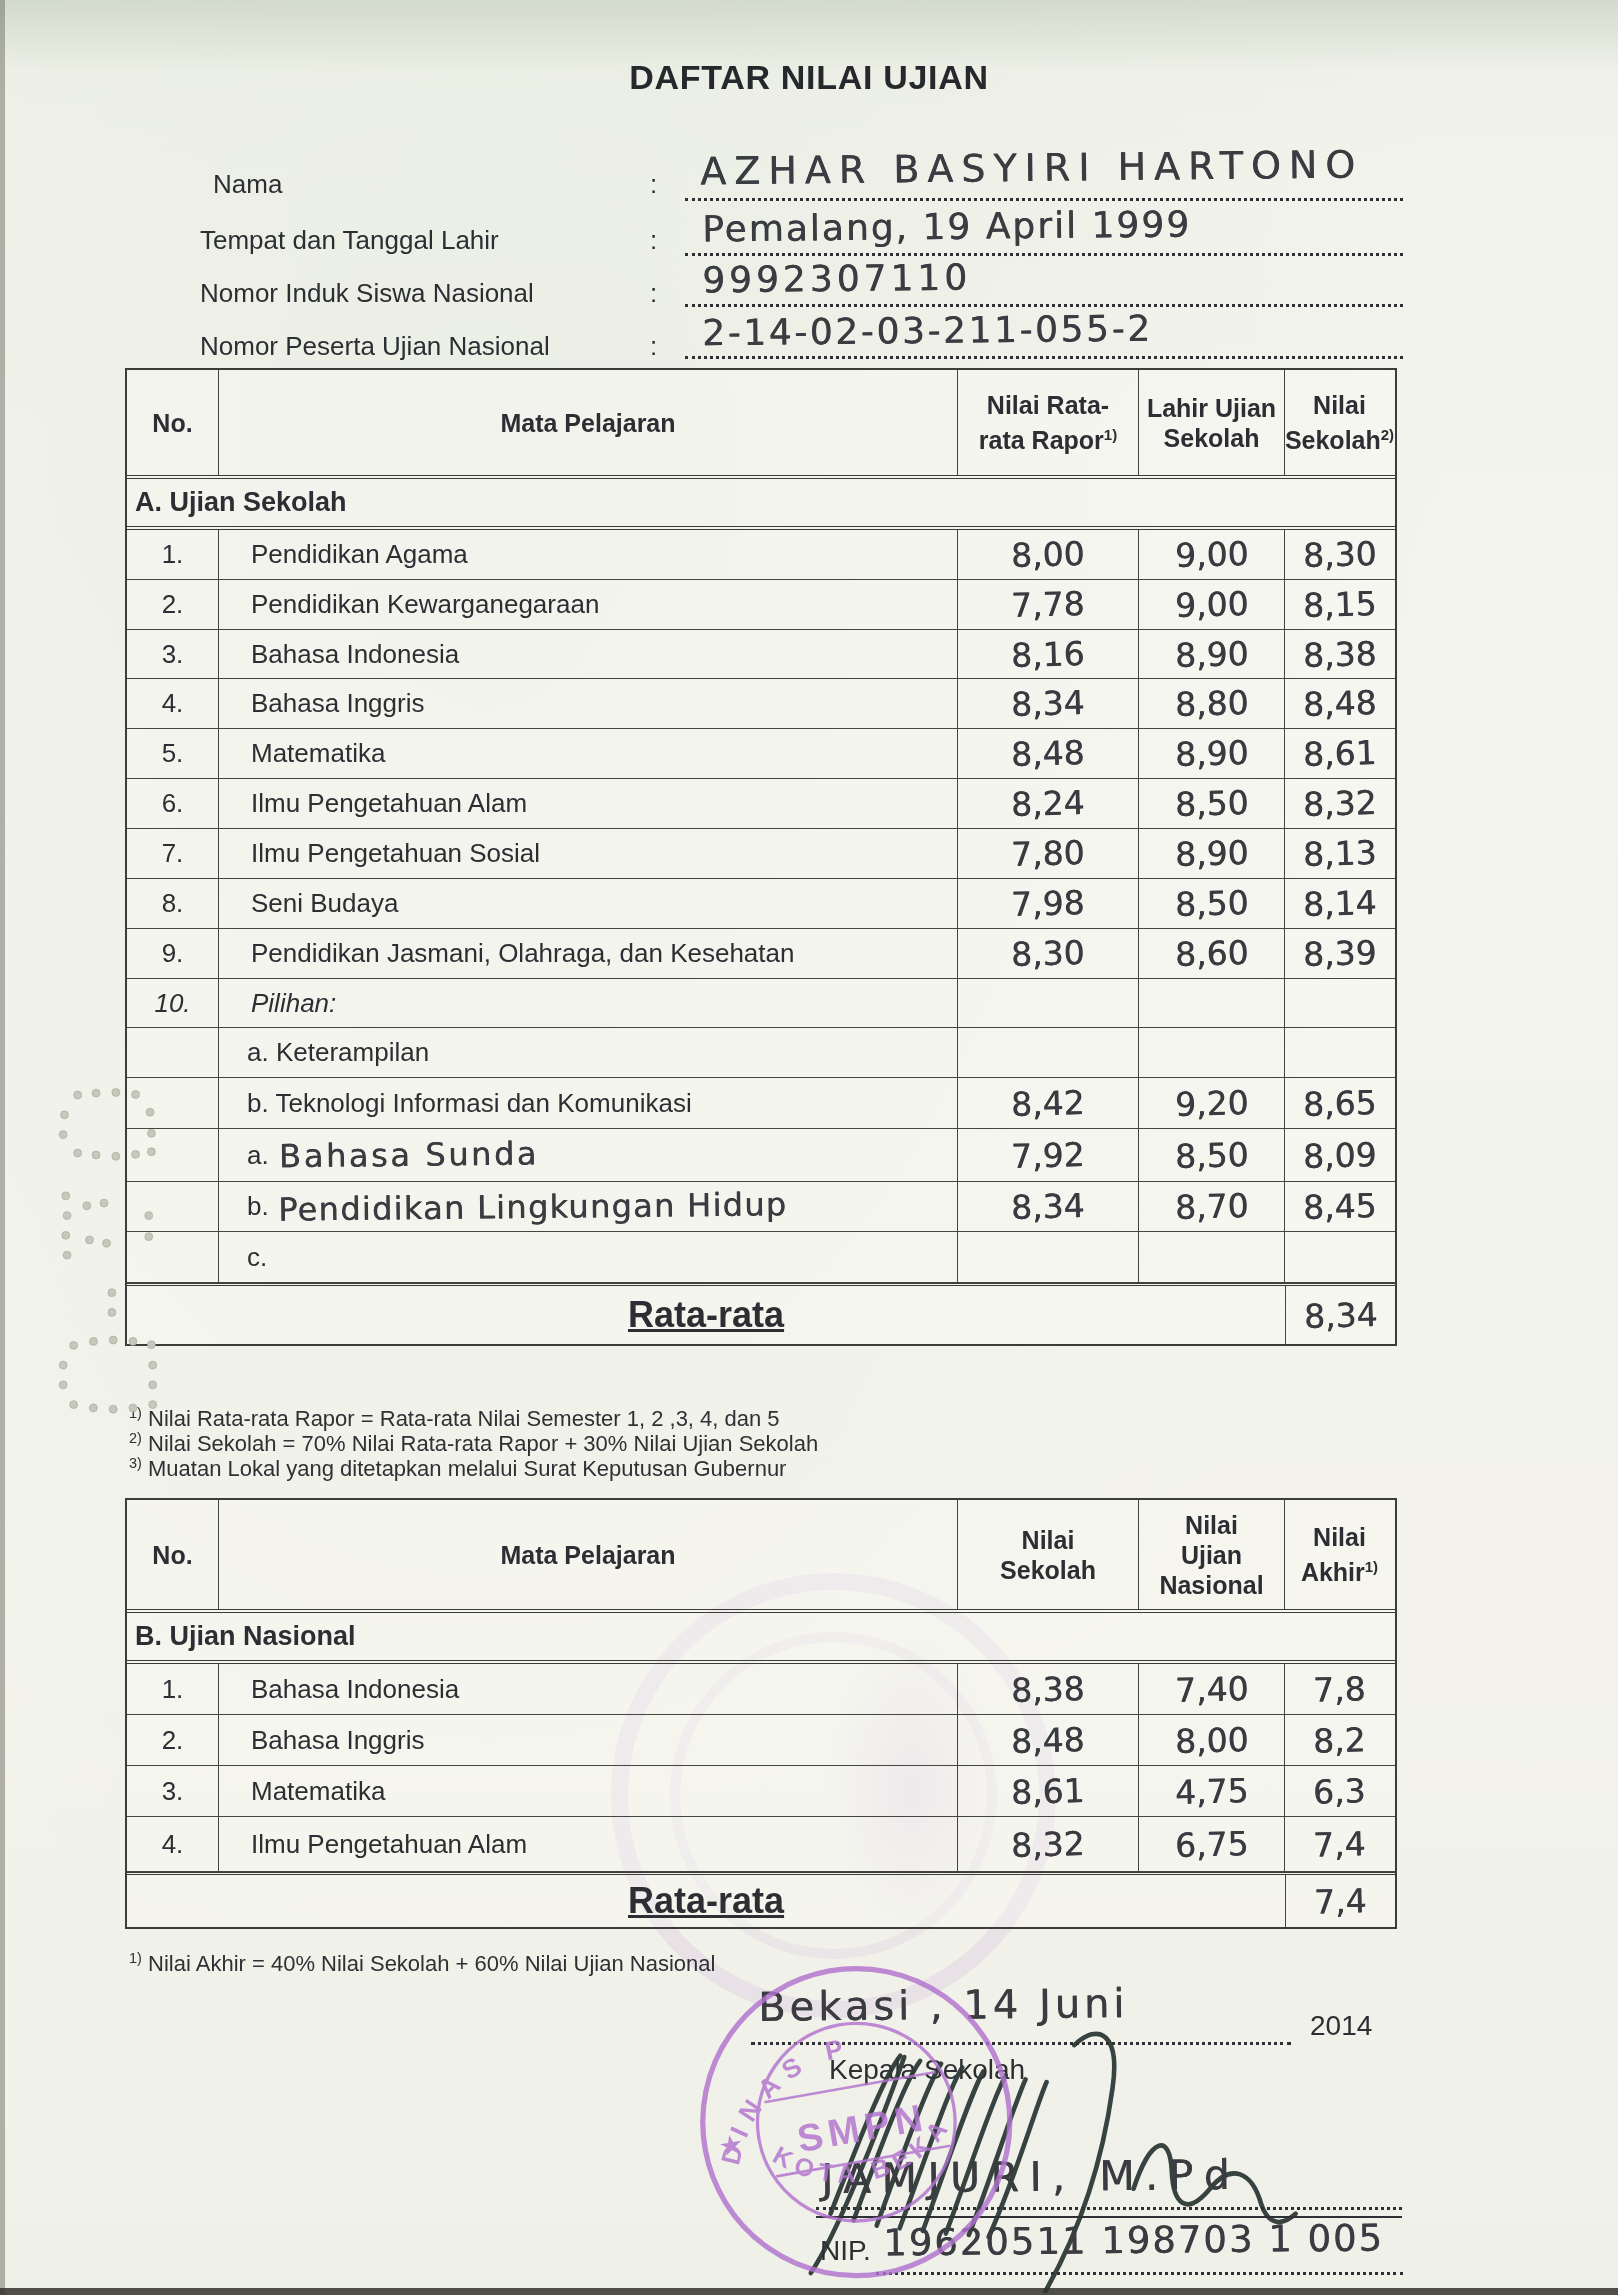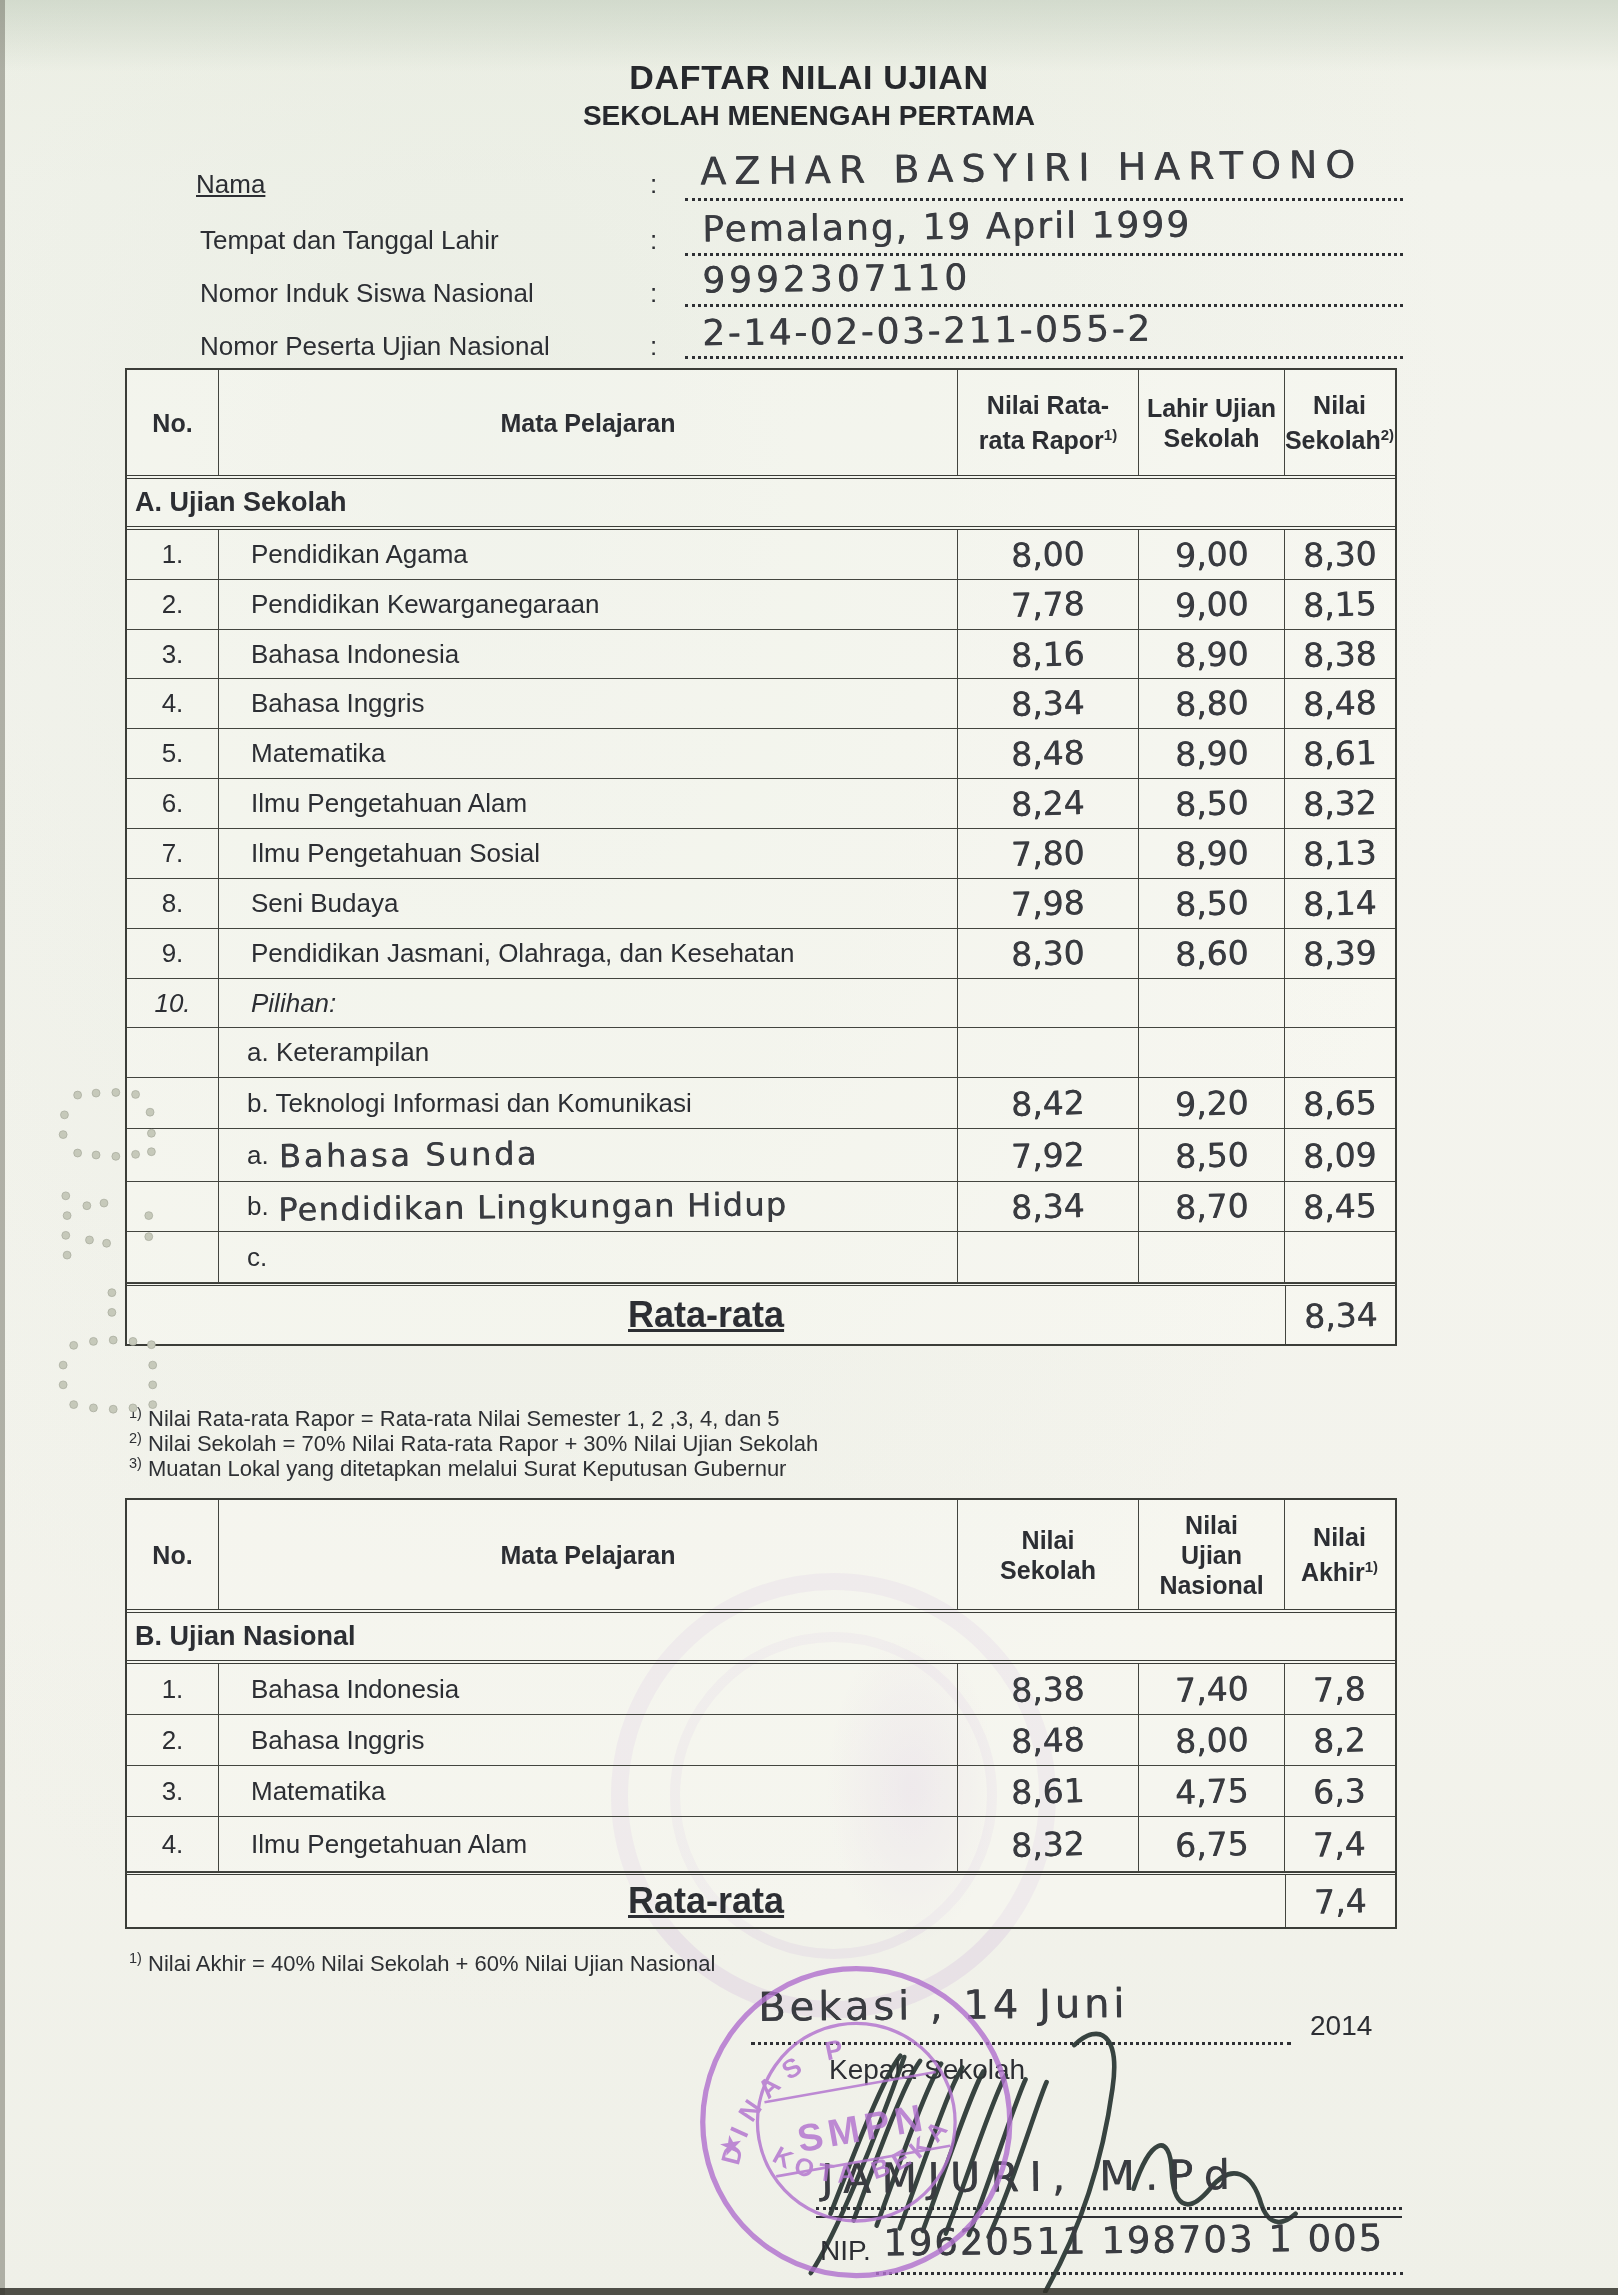--- a/index.html
+++ b/index.html
@@ -70,24 +70,23 @@
 </style>
 </head>
 <body>
 
 <div class="page">
   <div class="top-shade"></div>
 
   <div class="ghost-ring"></div>
 
   <div class="abs title" style="top:58px;">DAFTAR NILAI UJIAN</div>
-  <div class="abs subtitle" style="top:100px;">SEKOLAH MENENGAH PERTAMA</div>
 
   <div>
-    <span class="abs label" style="left:196px;top:169px;text-decoration:underline;">Nama</span>
+    <span class="abs label" style="left:213px;top:169px;">Nama</span>
     <span class="abs colon" style="left:650px;top:169px;">:</span>
     <span class="abs hw hw-caps" style="left:700px;top:146px;">AZHAR BASYIRI HARTONO</span>
     <div class="dotline" style="left:685px;top:198px;width:718px;"></div>
 
     <span class="abs label" style="left:200px;top:225px;">Tempat dan Tanggal Lahir</span>
     <span class="abs colon" style="left:650px;top:225px;">:</span>
     <span class="abs hw hw-line" style="left:702px;top:206px;letter-spacing:2px;">Pemalang, 19 April 1999</span>
     <div class="dotline" style="left:685px;top:253px;width:718px;"></div>
 
     <span class="abs label" style="left:200px;top:278px;">Nomor Induk Siswa Nasional</span>

